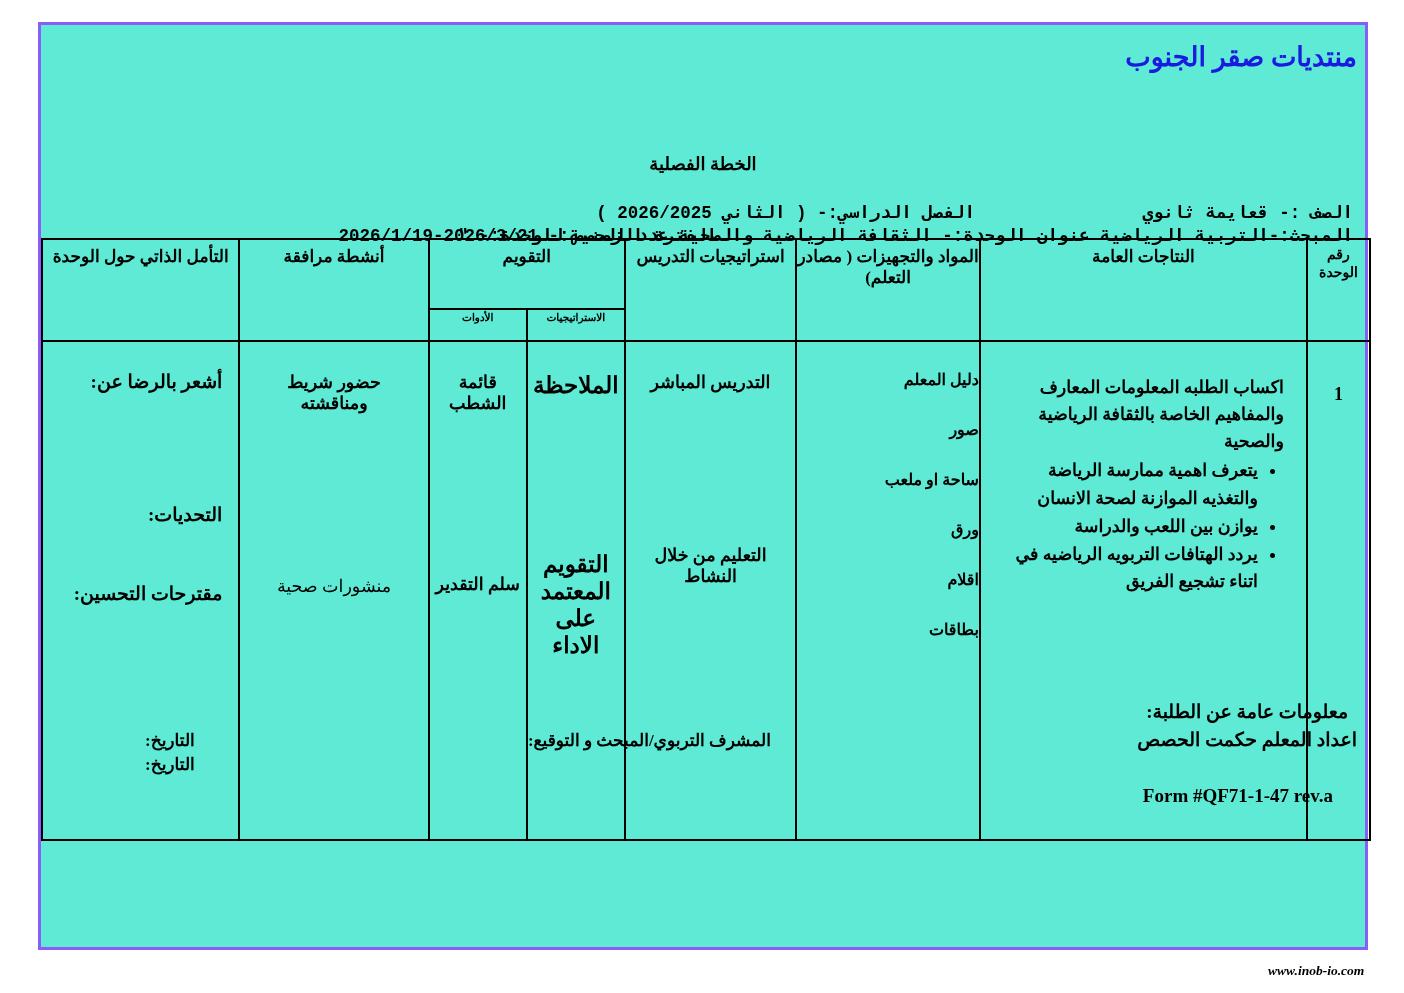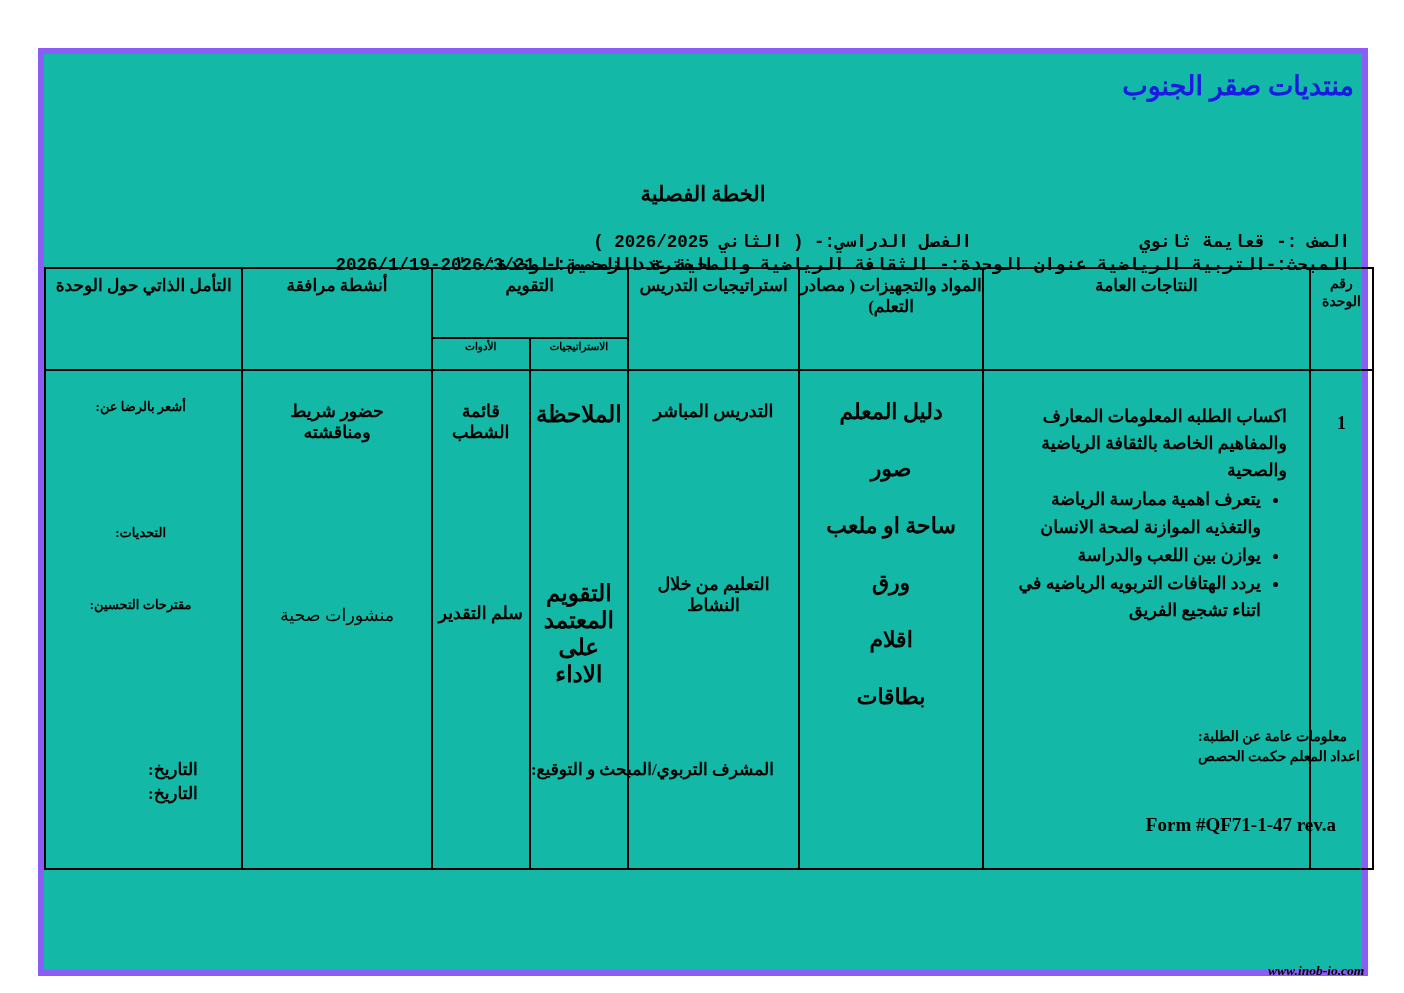--- a/index.html
+++ b/index.html
@@ -16,24 +16,23 @@
     overflow: hidden;
   }
 
   
   #page-frame {
     position: absolute;
     left: 38px;
     top: 22px;
     width: 1330px;
     height: 928px;
-    border: 6px solid #8b5cf6;
+    border: 3px solid #8b5cf6;
     box-sizing: border-box;
-    background: #14b8a6;
-    margin-top: 26px;
+    background: #5eead4;
   }
 
   
   #site-banner {
     position: absolute;
     right: 8px;
     top: 16px;
     font-size: 27px;
     font-weight: 700;
     color: #1a1ae0;
@@ -42,21 +41,21 @@
     letter-spacing: 0px;
   }
 
   
   #doc-title {
     position: absolute;
     top: 128px;
     right: 0;
     left: 0;
     text-align: center;
-    font-size: 21px;
+    font-size: 18px;
     font-weight: 700;
   }
 
   
   .meta-row {
     position: absolute;
     left: 0;
     right: 0;
     height: 24px;
     font-size: 17.5px;
@@ -134,22 +133,21 @@
   .cell-outcomes .lead { margin: 0 0 2px 0; }
   .cell-outcomes ul {
     margin: 0;
     padding: 0 26px 0 0;
     list-style: disc;
   }
   .cell-outcomes li { margin: 0 0 1px 0; }
 
   .cell-materials {
     padding: 28px 0 0 0 !important;
-    font-size: 22px;
-    text-align: center;
+    font-size: 16px;
   }
   .cell-materials .item { margin-bottom: 31px; }
 
   .cell-strategies {
     padding: 30px 10px 0 10px !important;
     font-size: 17.5px;
     text-align: center;
   }
   .cell-strategies .gap { height: 152px; }
 
@@ -170,41 +168,41 @@
   .cell-activities {
     padding: 30px 12px 0 12px !important;
     font-size: 17.5px;
     text-align: center;
   }
   .cell-activities .gap { height: 162px; }
   .cell-activities .plain { font-weight: 400; }
 
   .cell-reflection {
     padding: 28px 16px 0 10px !important;
-    font-size: 13px;
-    text-align: center;
+    font-size: 19px;
+    text-align: right;
   }
   .cell-reflection .gap-a { height: 110px; }
   .cell-reflection .gap-b { height: 56px; }
 
   
   #footer-area {
     position: absolute;
     left: 0;
     top: 673px;
     width: 1330px;
     height: 130px;
   }
 
   .f-right {
     position: absolute;
     right: 14px;
     top: 0;
-    text-align: left;
-    font-size: 14px;
+    text-align: center;
+    font-size: 19px;
     font-weight: 700;
     line-height: 1.45;
   }
   #form-code {
     position: absolute;
     right: 38px;
     top: 87px;
     font-size: 19px;
     font-weight: 700;
     font-family: "Liberation Serif", "DejaVu Serif", serif;

